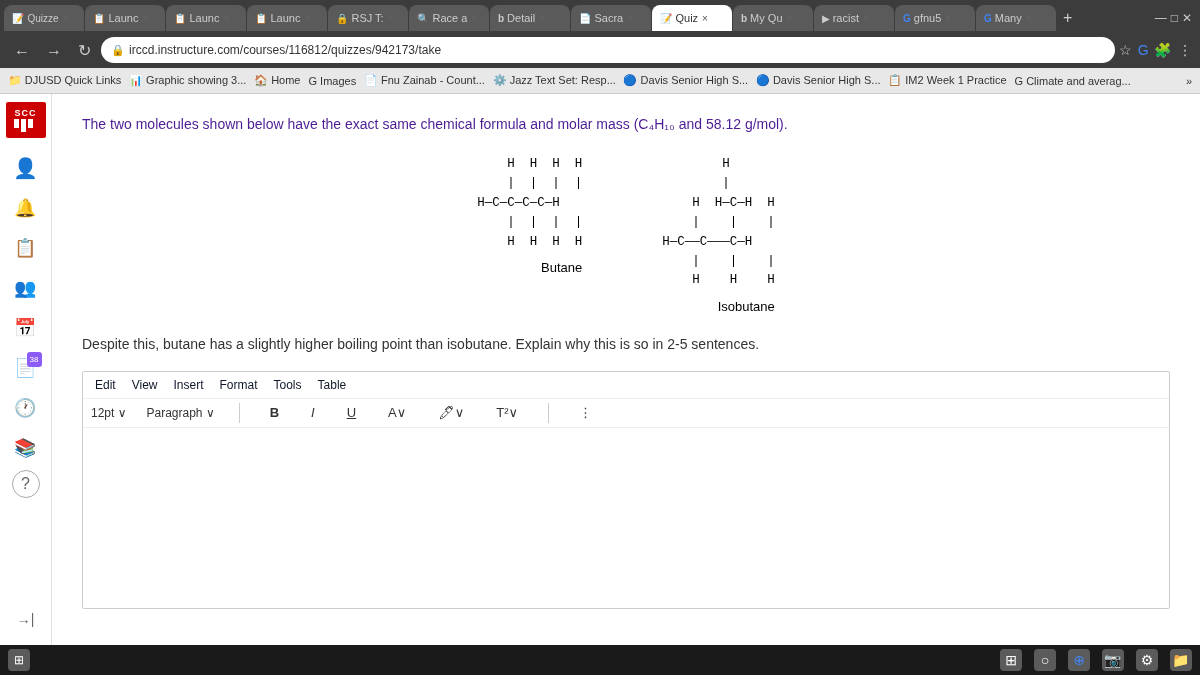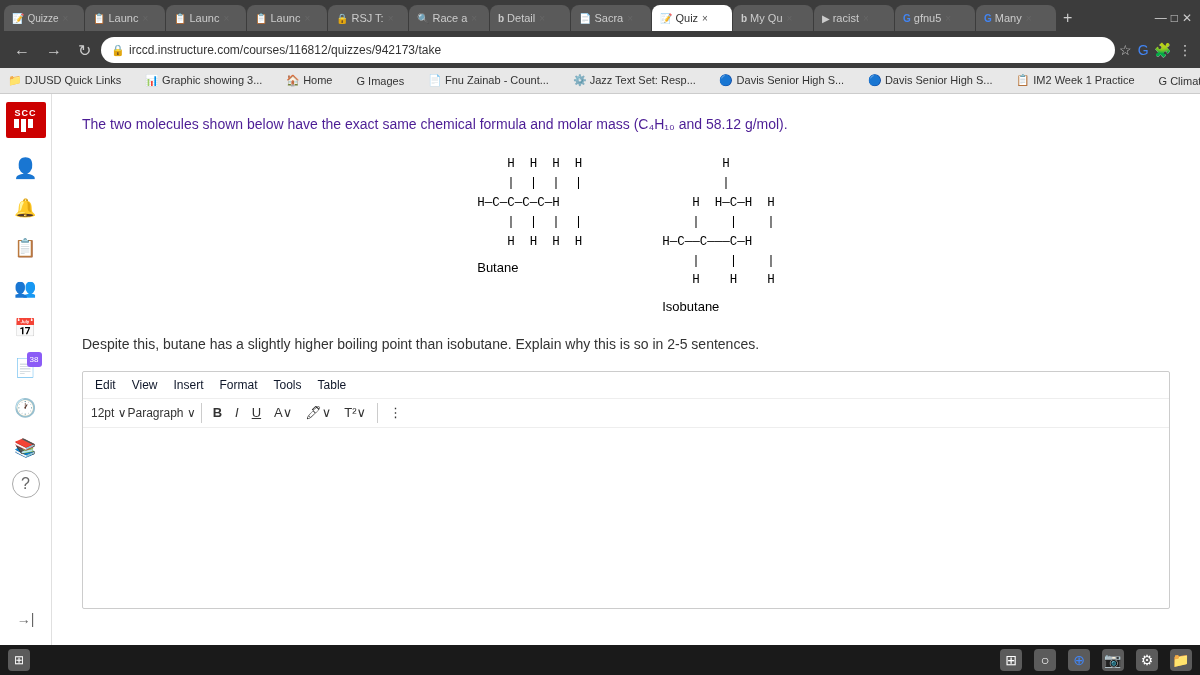--- a/index.html
+++ b/index.html
@@ -12,50 +12,50 @@
     .tab.active { background: #fff; }
     .tab.inactive { background: #5a5a5a; color: #ccc; }
     .tab-close { margin-left: 4px; color: #666; font-size: 10px; }
     .tab-new { background: none; color: #ccc; font-size: 16px; padding: 2px 6px; }
 
     .nav-bar { display: flex; align-items: center; background: #3c3c3c; padding: 4px 8px; height: 36px; gap: 4px; }
     .nav-btn { color: #ccc; background: none; border: none; font-size: 16px; cursor: pointer; padding: 2px 6px; }
     .address-bar { flex: 1; background: #fff; border-radius: 16px; height: 26px; display: flex; align-items: center; padding: 0 10px; font-size: 12px; color: #333; }
     .nav-icons { display: flex; gap: 6px; color: #ccc; }
 
-    .bookmarks-bar { display: flex; align-items: center; background: #e8e8e8; padding: 3px 8px; height: 26px; gap: 24px; overflow: hidden; font-size: 11px; color: #333; border-bottom: 1px solid #ccc; }
+    .bookmarks-bar { display: flex; align-items: center; background: #e8e8e8; padding: 3px 8px; height: 26px; gap: 8px; overflow: hidden; font-size: 11px; color: #333; border-bottom: 1px solid #ccc; }
     .bookmark-item { white-space: nowrap; cursor: pointer; color: #333; }
 
     
     .main-layout { display: flex; width: 100%; height: calc(675px - 94px - 30px); }
 
     
     .sidebar { width: 52px; background: #fff; border-right: 1px solid #e0e0e0; display: flex; flex-direction: column; align-items: center; padding: 8px 0; gap: 4px; }
     .sidebar-logo { width: 40px; height: 36px; background: #cc0000; display: flex; align-items: center; justify-content: center; margin-bottom: 8px; border-radius: 2px; }
     .sidebar-icon { width: 36px; height: 36px; display: flex; align-items: center; justify-content: center; border-radius: 4px; cursor: pointer; color: #666; font-size: 18px; }
     .sidebar-icon.badge { position: relative; }
     .sidebar-badge { position: absolute; top: 2px; right: 2px; background: #8b5cf6; color: #fff; font-size: 8px; border-radius: 3px; padding: 3px 3px; }
     .sidebar-arrow { width: 36px; height: 36px; display: flex; align-items: center; justify-content: center; color: #666; font-size: 14px; }
 
     
     .content { flex: 1; background: #fff; overflow-y: auto; padding: 20px 30px; }
 
     
     .question-text { font-size: 14px; color: #4c1d95; line-height: 1.5; margin-bottom: 20px; }
     .molecule-diagram { display: flex; justify-content: center; gap: 80px; margin: 20px 0 10px 0; }
-    .molecule { display: flex; flex-direction: column; align-items: flex-start; }
+    .molecule { display: flex; flex-direction: column; align-items: flex-end; }
     .molecule-name { font-size: 13px; text-align: center; margin-top: 8px; }
 
     .explain-text { font-size: 14px; color: #333; line-height: 1.5; margin: 20px 0 16px 0; }
 
     
     .editor-wrapper { border: 1px solid #ccc; border-radius: 2px; }
     .editor-menu { display: flex; gap: 16px; padding: 6px 12px; border-bottom: 1px solid #eee; font-size: 12px; color: #0f172a; }
     .editor-menu-item { cursor: pointer; }
-    .editor-toolbar { display: flex; align-items: center; padding: 4px 8px; border-bottom: 1px solid #eee; gap: 1px; }
+    .editor-toolbar { display: flex; align-items: center; padding: 4px 8px; border-bottom: 1px solid #eee; gap: 20px; }
     .toolbar-select { font-size: 12px; background: none; border: none; cursor: pointer; color: #333; }
     .toolbar-divider { width: 1px; height: 20px; background: #ccc; margin: 0 4px; }
     .toolbar-btn { font-size: 13px; padding: 2px 6px; background: none; border: none; cursor: pointer; color: #333; }
     .toolbar-btn.bold { font-weight: bold; }
     .toolbar-btn.italic { font-style: italic; }
     .editor-body { min-height: 180px; padding: 10px; font-size: 14px; color: #333; outline: none; }
 
     
     .taskbar { position: fixed; bottom: 0; left: 0; width: 1200px; height: 30px; background: #1a1a1a; display: flex; align-items: center; justify-content: space-between; padding: 0 8px; }
     .taskbar-left { display: flex; gap: 8px; align-items: center; }

